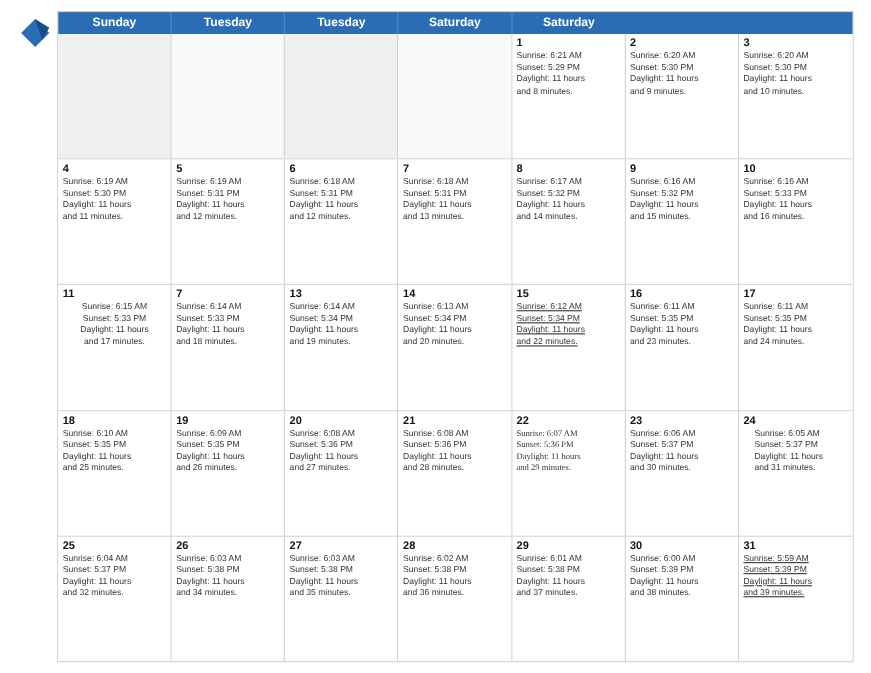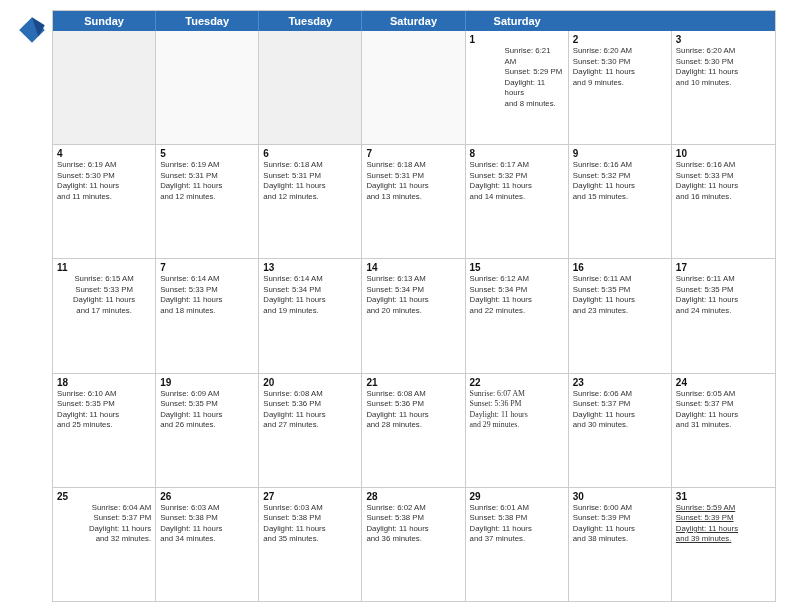--- a/index.html
+++ b/index.html
@@ -149,21 +149,21 @@
         <div class="cal-header-cell">Saturday</div>
       </div>
     <div class="cal-body">
     <div class="cal-row">
           <div class="cal-cell empty shaded"></div>
           <div class="cal-cell empty"></div>
           <div class="cal-cell empty shaded"></div>
           <div class="cal-cell empty"></div>
           <div class="cal-cell">
             <span class="day-num">1</span>
-            <div class="cell-info" style="white-space: pre-line; margin-left: 35px;">Sunrise: 6:21 AM
+            <div class="cell-info" style="white-space: pre-line;">Sunrise: 6:21 AM
 Sunset: 5:29 PM
 Daylight: 11 hours
 and 8 minutes.</div>
           </div>
           <div class="cal-cell">
             <span class="day-num">2</span>
             <div class="cell-info" style="white-space: pre-line;">Sunrise: 6:20 AM
 Sunset: 5:30 PM
 Daylight: 11 hours
 and 9 minutes.</div>
@@ -251,21 +251,21 @@
           </div>
           <div class="cal-cell">
             <span class="day-num">14</span>
             <div class="cell-info" style="white-space: pre-line;">Sunrise: 6:13 AM
 Sunset: 5:34 PM
 Daylight: 11 hours
 and 20 minutes.</div>
           </div>
           <div class="cal-cell">
             <span class="day-num">15</span>
-            <div class="cell-info" style="white-space: pre-line;">Sunrise: 6:12 AM
+            <div class="cell-info" style="white-space: pre-line; text-decoration: underline;">Sunrise: 6:12 AM
 Sunset: 5:34 PM
 Daylight: 11 hours
 and 22 minutes.</div>
           </div>
           <div class="cal-cell">
             <span class="day-num">16</span>
             <div class="cell-info" style="white-space: pre-line;">Sunrise: 6:11 AM
 Sunset: 5:35 PM
 Daylight: 11 hours
 and 23 minutes.</div>
@@ -316,30 +316,30 @@
           </div>
           <div class="cal-cell">
             <span class="day-num">23</span>
             <div class="cell-info" style="white-space: pre-line;">Sunrise: 6:06 AM
 Sunset: 5:37 PM
 Daylight: 11 hours
 and 30 minutes.</div>
           </div>
           <div class="cal-cell">
             <span class="day-num">24</span>
-            <div class="cell-info" style="white-space: pre-line;">Sunrise: 6:05 AM
+            <div class="cell-info" style="white-space: pre-line; margin-left: 10px;">Sunrise: 6:05 AM
 Sunset: 5:37 PM
 Daylight: 11 hours
 and 31 minutes.</div>
           </div>
         </div>
         <div class="cal-row">
           <div class="cal-cell">
             <span class="day-num">25</span>
-            <div class="cell-info" style="white-space: pre-line; text-align: right;">Sunrise: 6:04 AM
+            <div class="cell-info" style="white-space: pre-line;">Sunrise: 6:04 AM
 Sunset: 5:37 PM
 Daylight: 11 hours
 and 32 minutes.</div>
           </div>
           <div class="cal-cell">
             <span class="day-num">26</span>
             <div class="cell-info" style="white-space: pre-line;">Sunrise: 6:03 AM
 Sunset: 5:38 PM
 Daylight: 11 hours
 and 34 minutes.</div>

